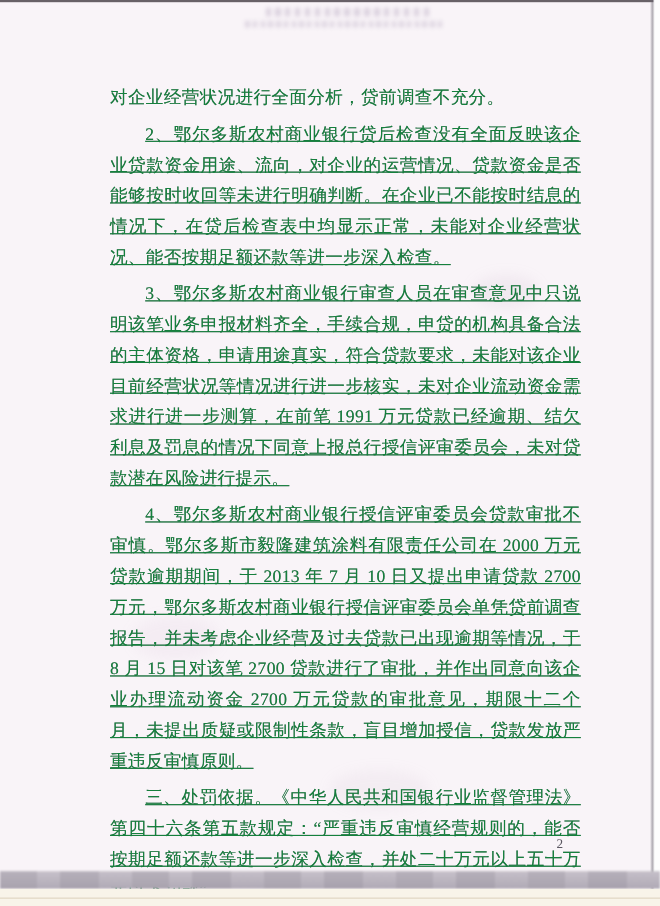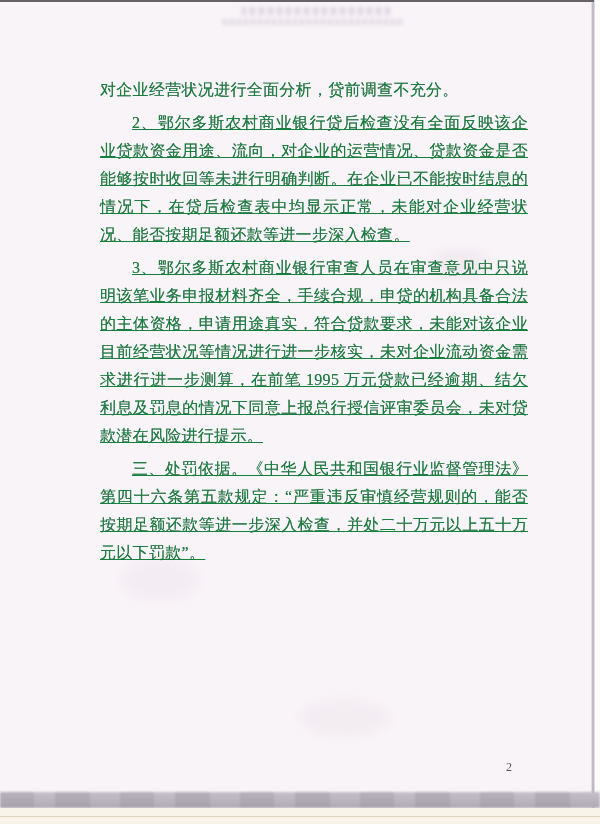--- a/index.html
+++ b/index.html
@@ -95,21 +95,22 @@
 <div class="scan">
   <div class="top-edge"></div>
   <div class="bleed"></div>
   <div class="stain s1"></div>
   <div class="stain s2"></div>
   <div class="stain s3"></div>
 
   <div class="content">
     <p>对企业经营状况进行全面分析，贷前调查不充分。</p>
     <p class="ind">2、鄂尔多斯农村商业银行贷后检查没有全面反映该企业贷款资金用途、流向，对企业的运营情况、贷款资金是否能够按时收回等未进行明确判断。在企业已不能按时结息的情况下，在贷后检查表中均显示正常，未能对企业经营状况、能否按期足额还款等进一步深入检查。</p>
-    <p class="ind">3、鄂尔多斯农村商业银行审查人员在审查意见中只说明该笔业务申报材料齐全，手续合规，申贷的机构具备合法的主体资格，申请用途真实，符合贷款要求，未能对该企业目前经营状况等情况进行进一步核实，未对企业流动资金需求进行进一步测算，在前笔 1995 万元贷款已经逾期、结欠利息及罚息的情况下同意上报总行授信评审委员会，未对贷款潜在风险进行提示。</p>
+    <p class="ind">3、鄂尔多斯农村商业银行审查人员在审查意见中只说明该笔业务申报材料齐全，手续合规，申贷的机构具备合法的主体资格，申请用途真实，符合贷款要求，未能对该企业目前经营状况等情况进行进一步核实，未对企业流动资金需求进行进一步测算，在前笔 1991 万元贷款已经逾期、结欠利息及罚息的情况下同意上报总行授信评审委员会，未对贷款潜在风险进行提示。</p>
+    <p class="ind">4、鄂尔多斯农村商业银行授信评审委员会贷款审批不审慎。鄂尔多斯市毅隆建筑涂料有限责任公司在 2000 万元贷款逾期期间，于 2013 年 7 月 10 日又提出申请贷款 2700 万元，鄂尔多斯农村商业银行授信评审委员会单凭贷前调查报告，并未考虑企业经营及过去贷款已出现逾期等情况，于 8 月 15 日对该笔 2700 贷款进行了审批，并作出同意向该企业办理流动资金 2700 万元贷款的审批意见，期限十二个月，未提出质疑或限制性条款，盲目增加授信，贷款发放严重违反审慎原则。</p>
     <p class="ind">三、处罚依据。《中华人民共和国银行业监督管理法》第四十六条第五款规定：“严重违反审慎经营规则的，能否按期足额还款等进一步深入检查，并处二十万元以上五十万元以下罚款”。</p>
   </div>
 
   <div class="pagenum">2</div>
 
   <div class="right-white"></div>
   <div class="right-line"></div>
   <div class="bottom-band"></div>
   <div class="bottom-strip"></div>
 </div>

